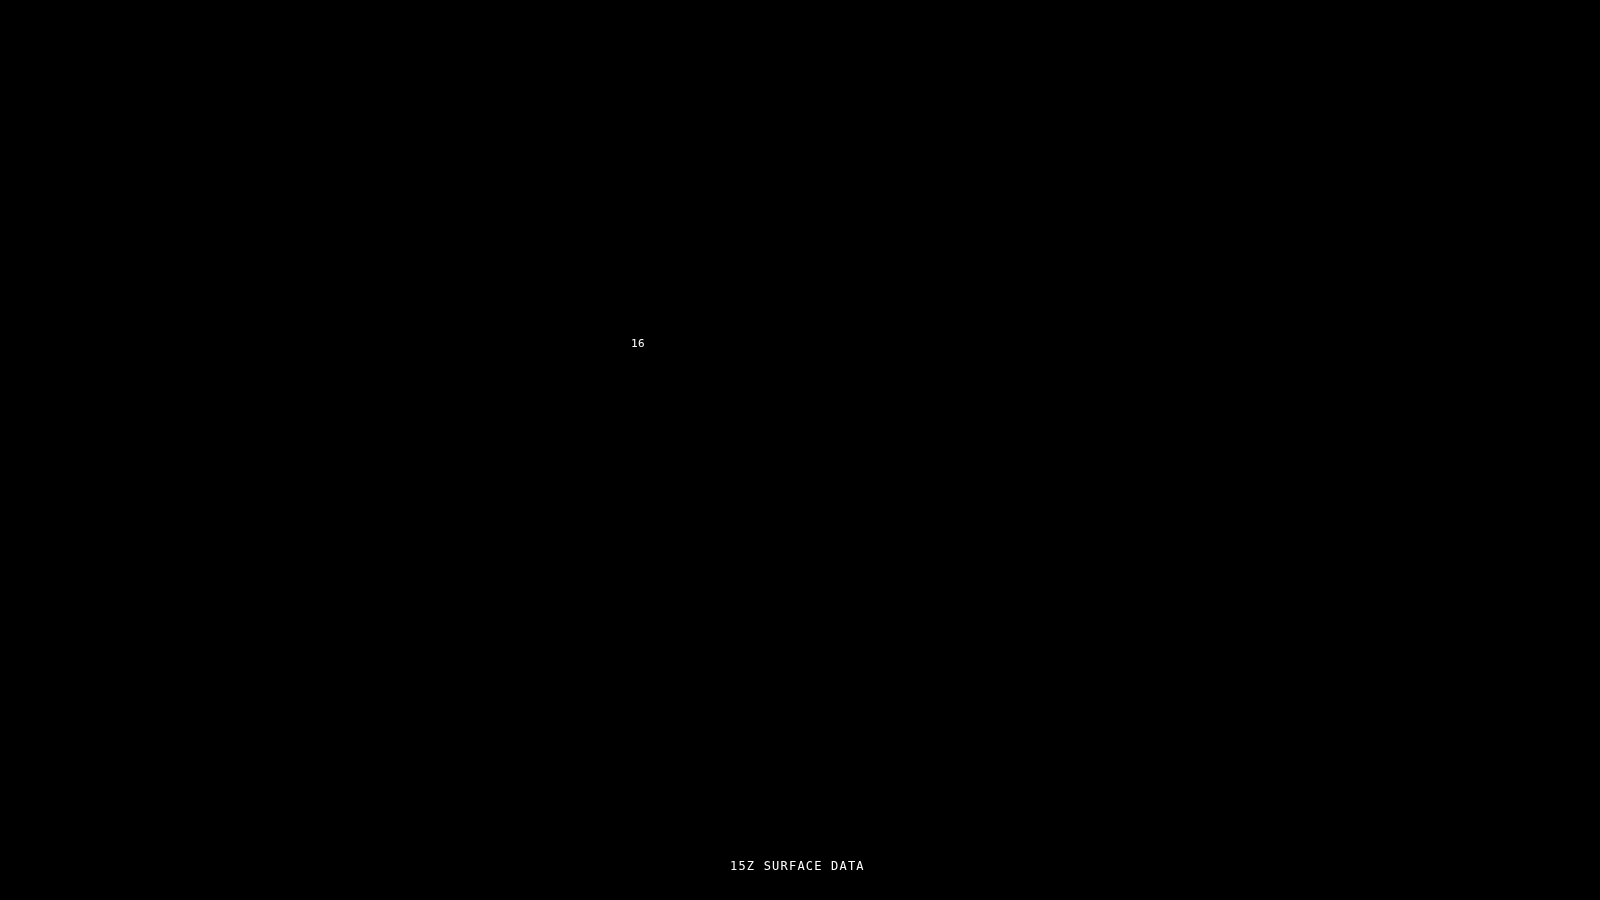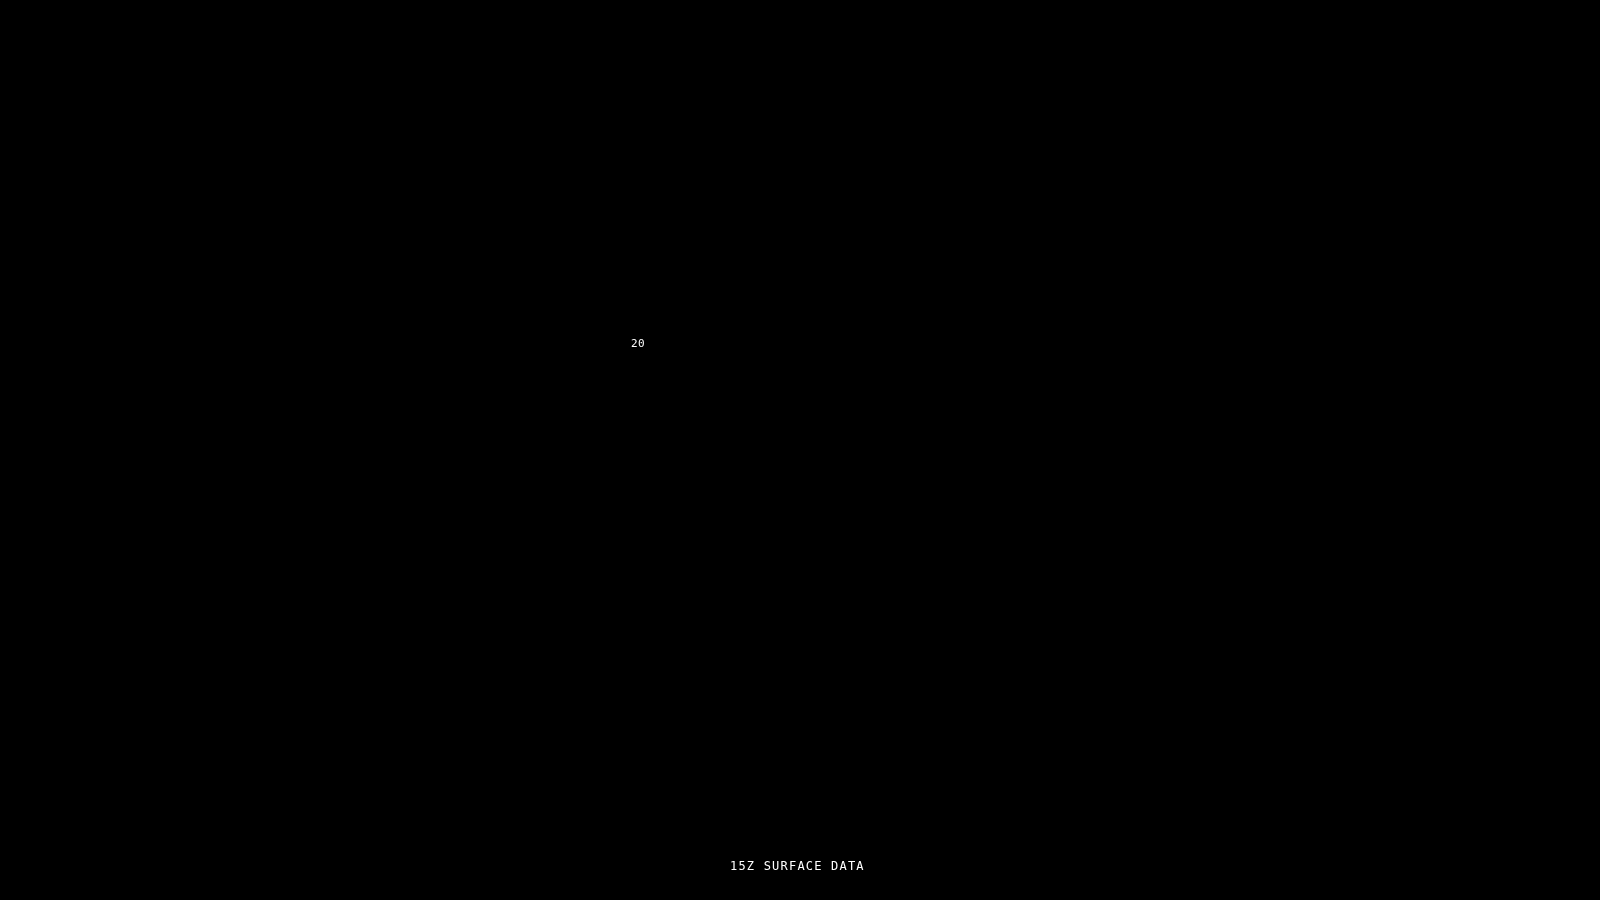--- a/index.html
+++ b/index.html
@@ -36,17 +36,17 @@
     line-height: 12px;
     letter-spacing: 1.2px;
     white-space: nowrap;
   }
 </style>
 </head>
 <body>
 
 <div class="canvas">
 
-  <div class="station-obs" style="left:631px; top:338px;">20</div>
+  <div class="station-obs" style="left:631px; top:338px;">16</div>
 
   <div class="caption" style="left:730px; top:860px;">15Z SURFACE DATA</div>
 
 </div>
 
 </body></html>

